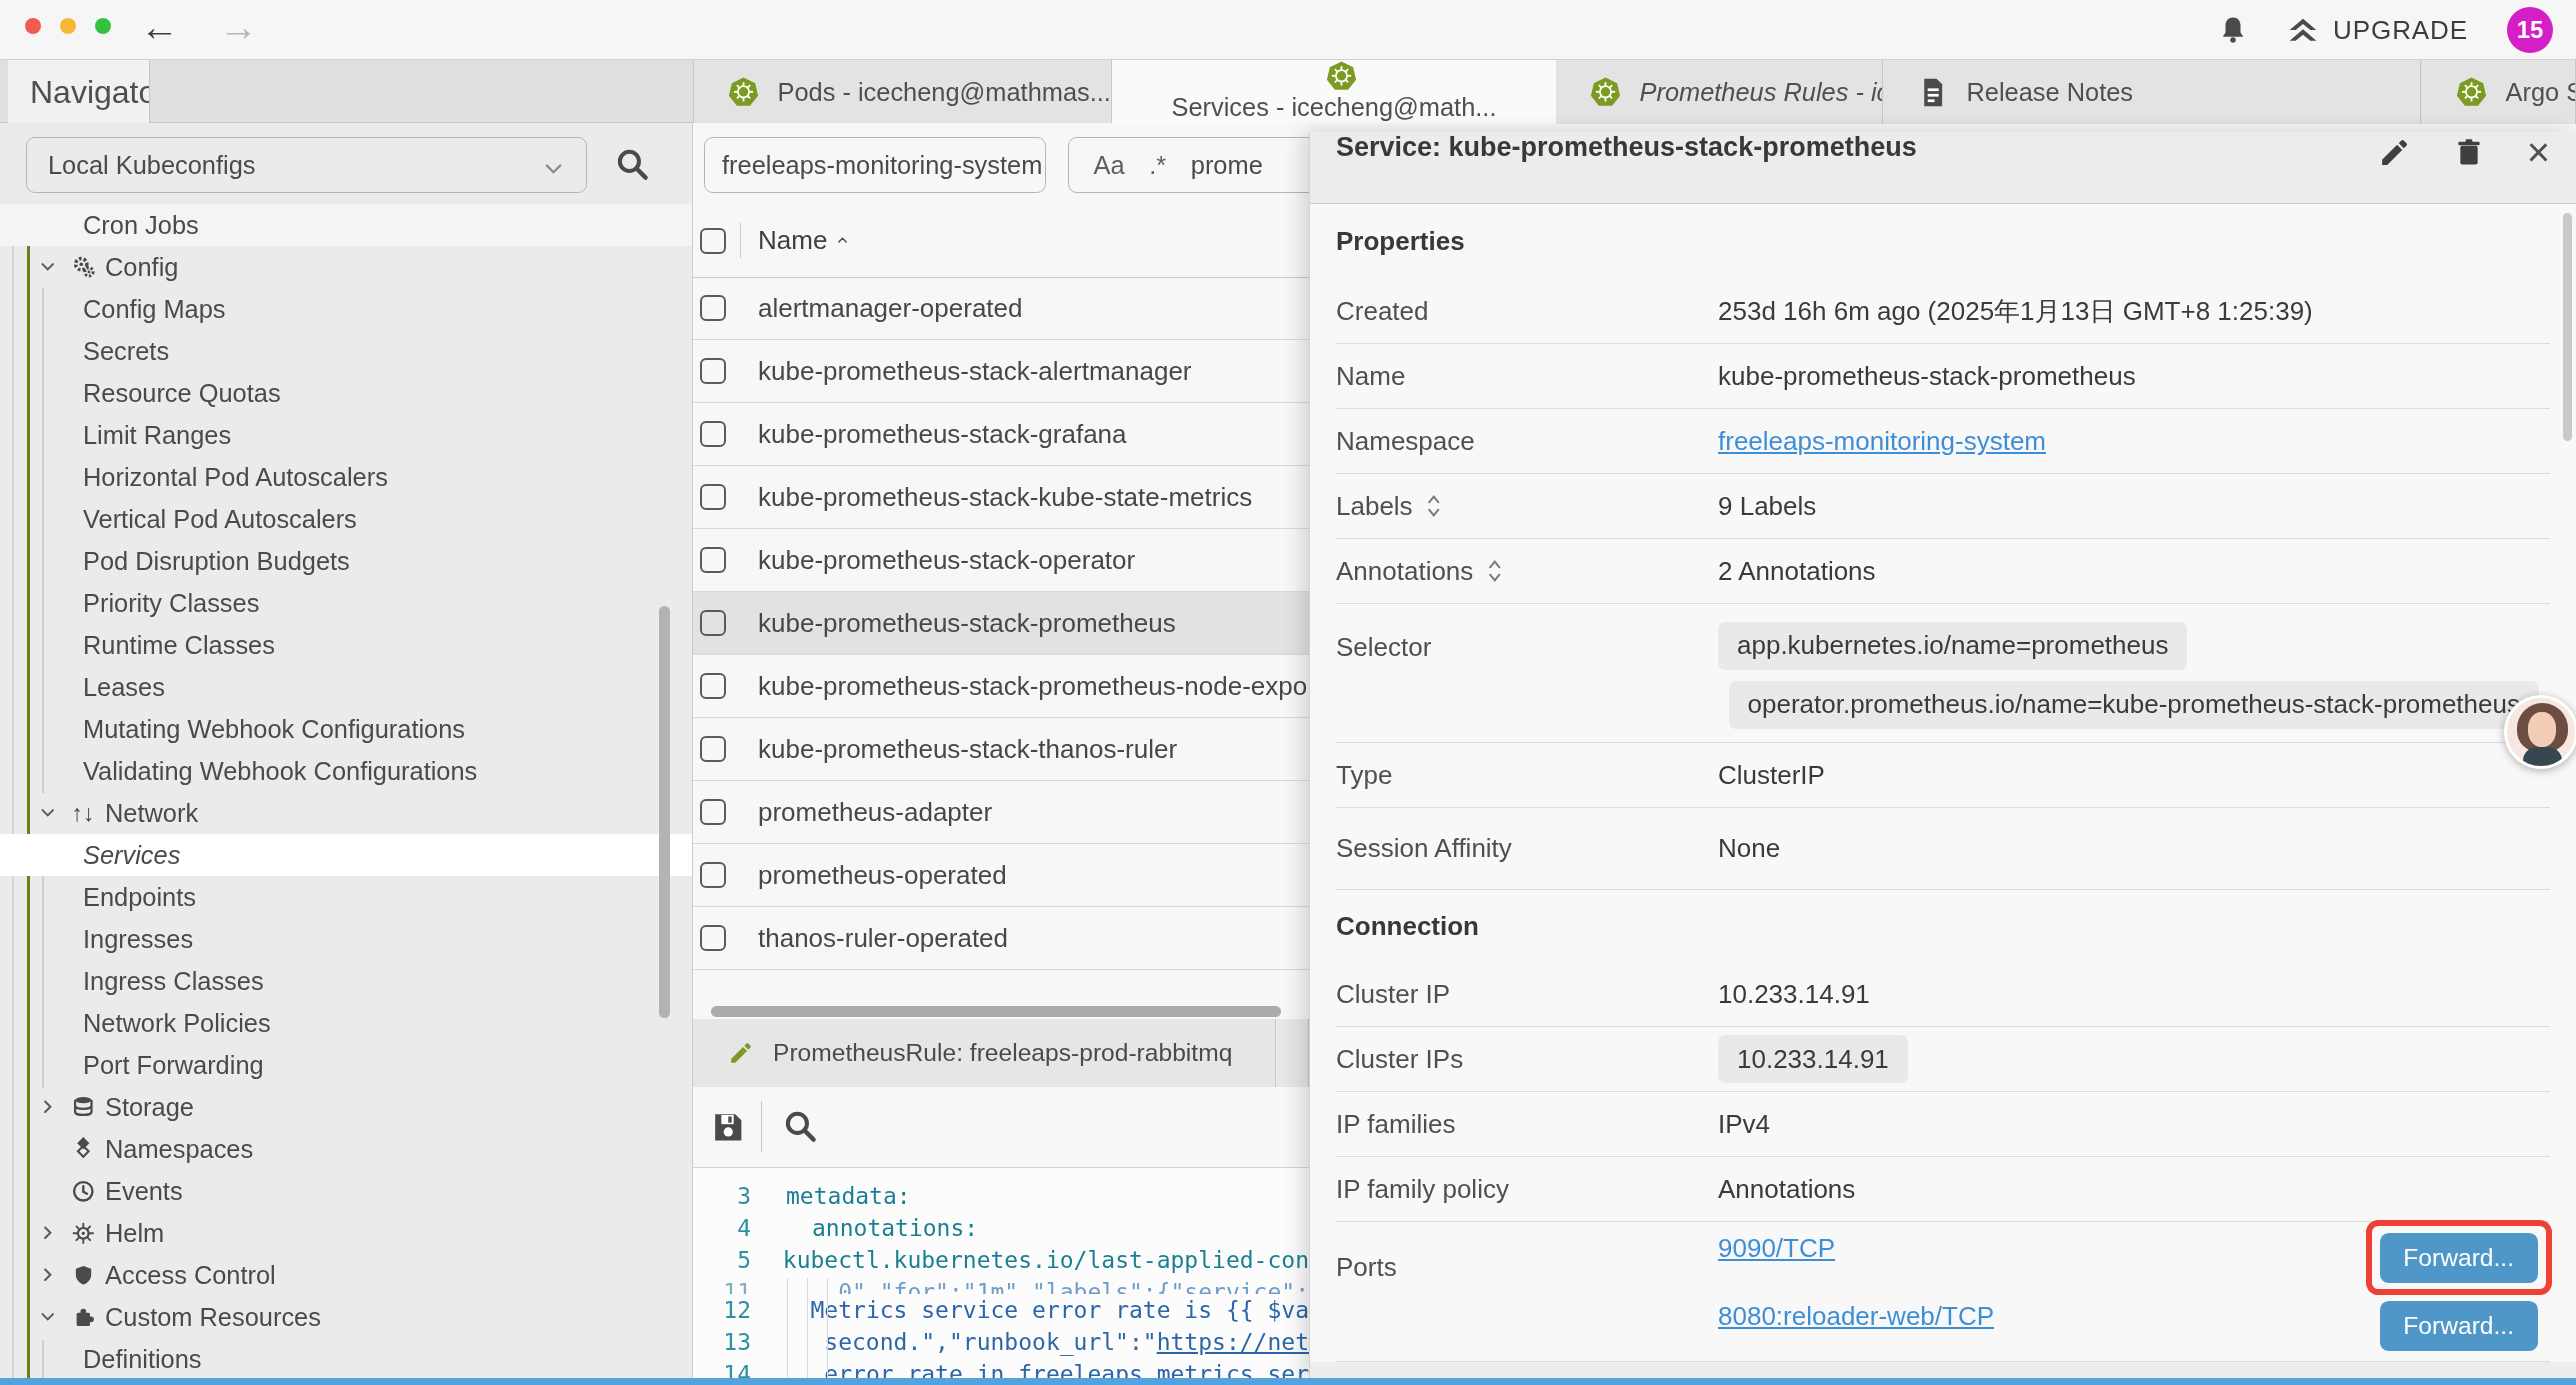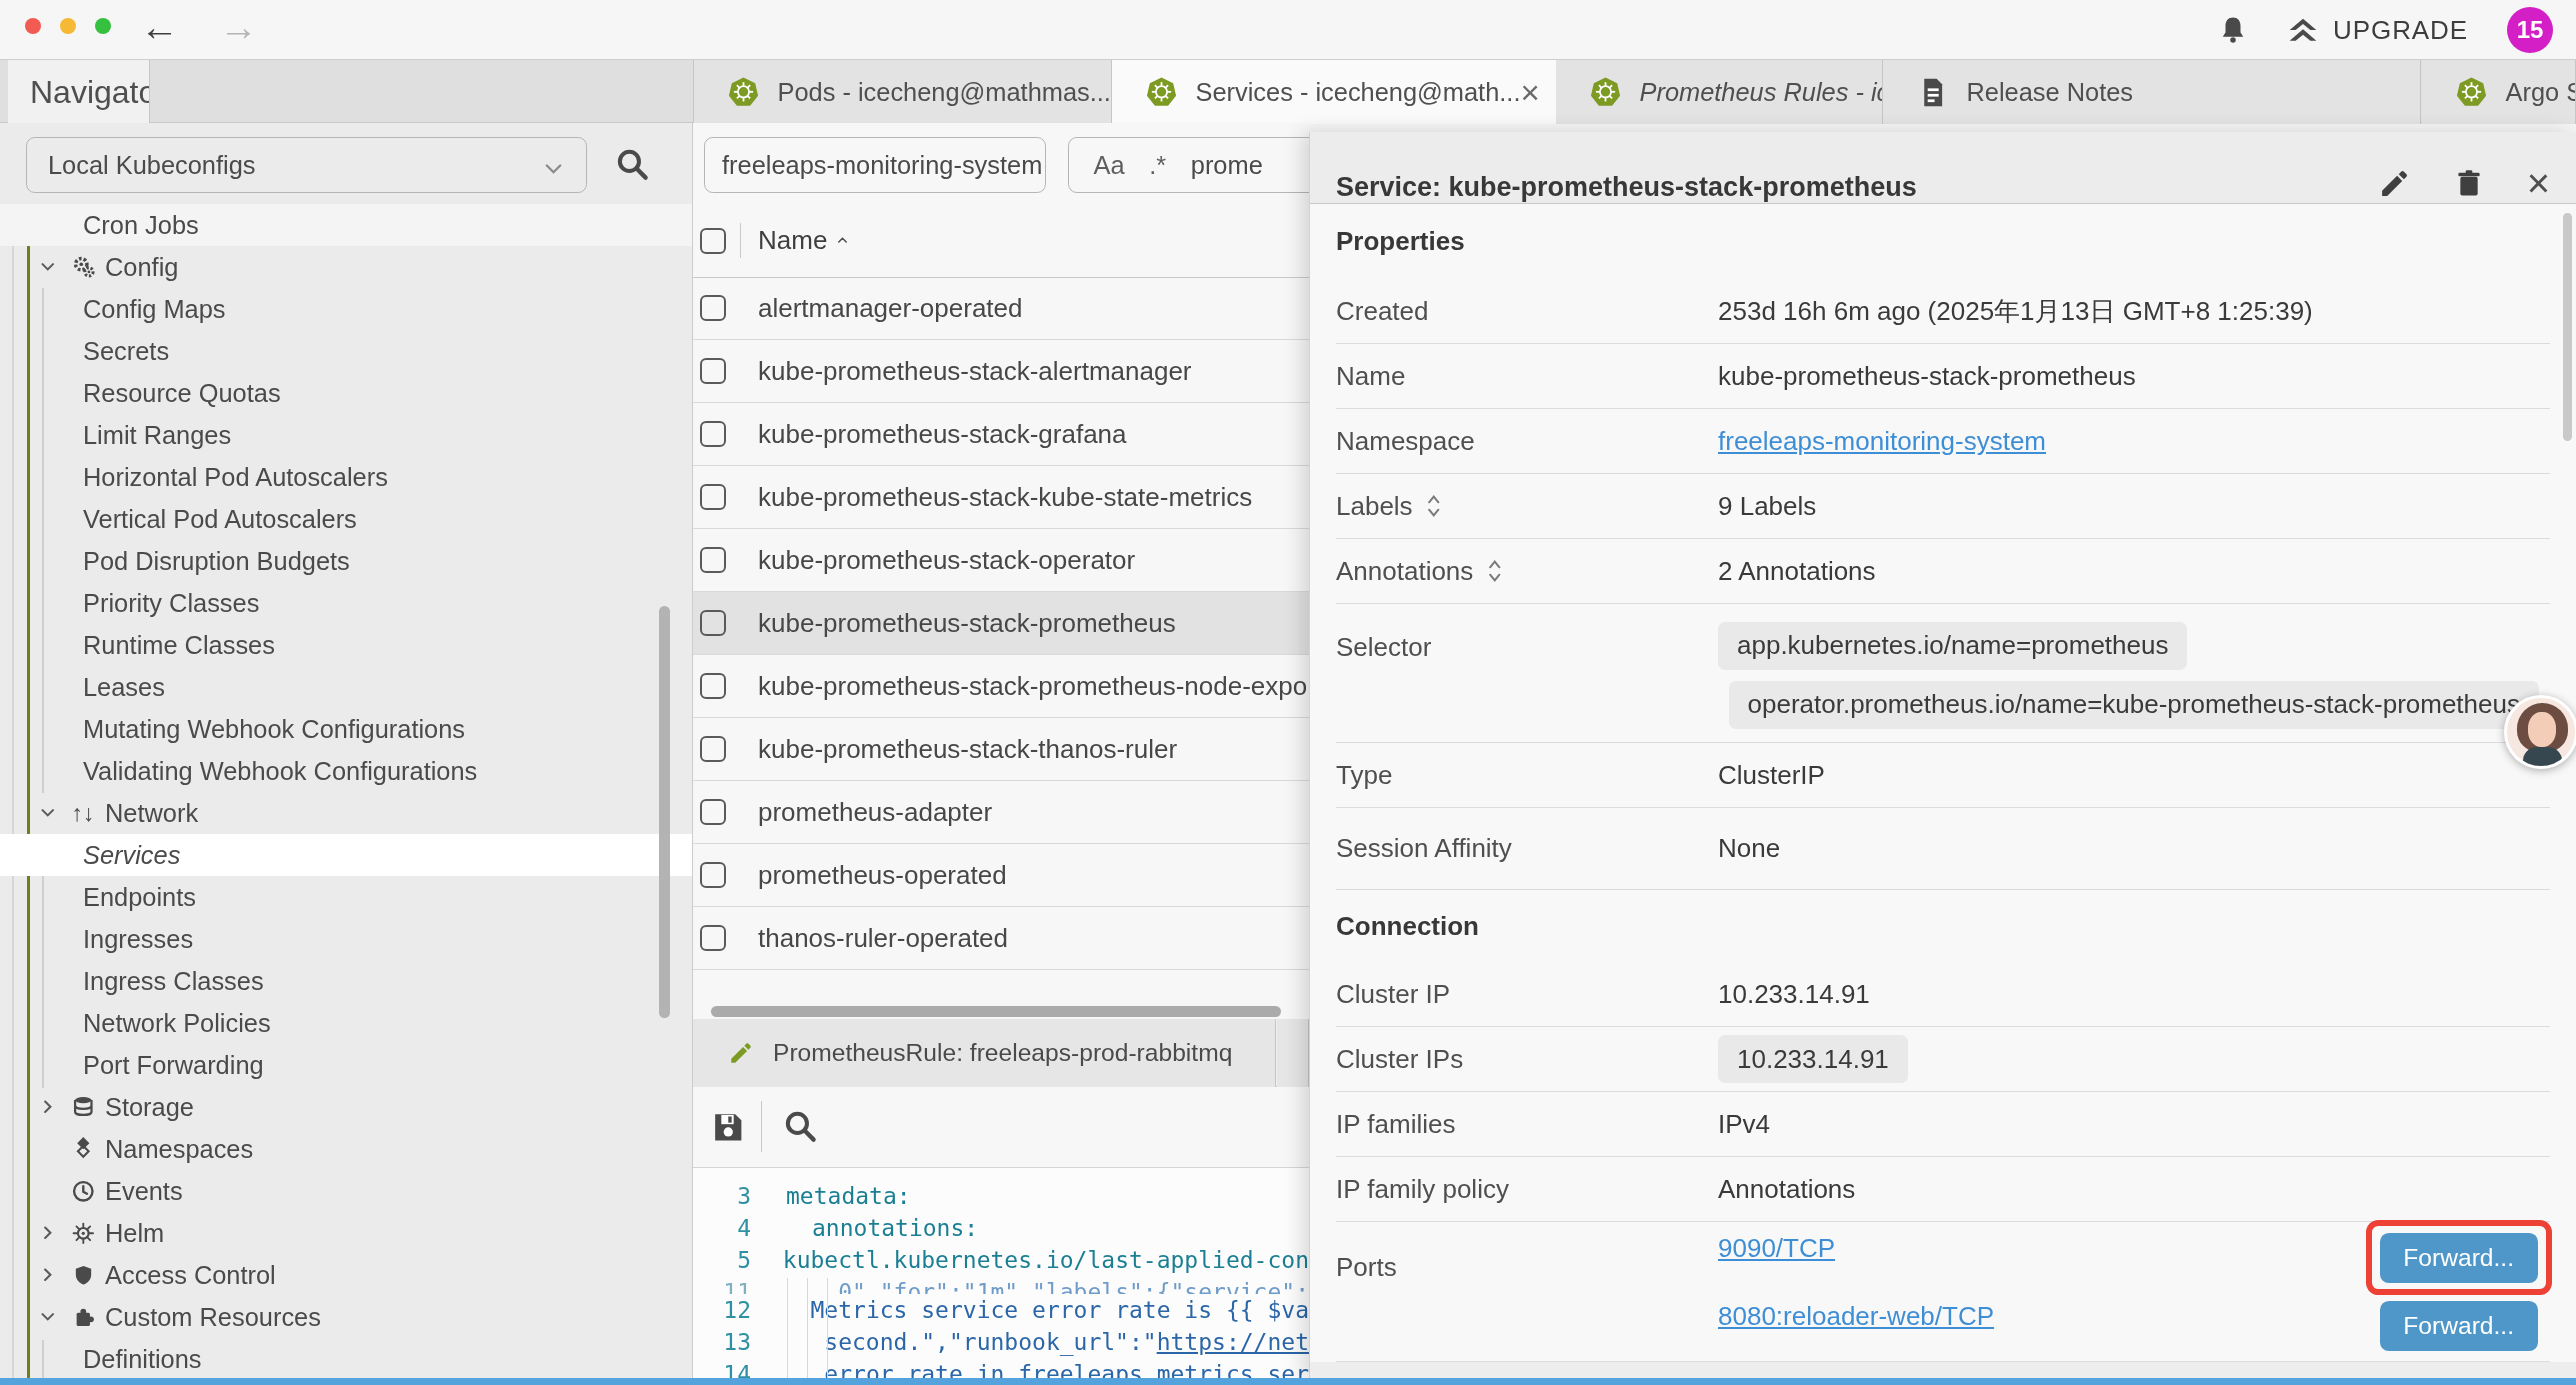--- a/index.html
+++ b/index.html
@@ -17,21 +17,21 @@
   .topright { position:absolute; right:23px; top:0; height:60px; display:flex; align-items:center; gap:39px; }
   .upgrade { display:flex; align-items:center; gap:14px; font-size:26px; color:#3d3d3d; letter-spacing:0.9px; }
   .notif-badge { width:46px; height:46px; border-radius:50%; background:#d41fc6; color:#fff; font-size:24px; font-weight:bold; display:flex; align-items:center; justify-content:center; }
 
   
   .tabstrip { position:absolute; left:0; top:60px; width:2576px; height:63px; background:#dfdfdf; border-bottom:0.9px solid #c8c8c8; }
   .tab { position:absolute; top:0; height:64px; display:flex; align-items:center; font-size:25.4px; color:#4f4f4f; background:#e3e3e3; border-right:0.9px solid #c6c6c6; overflow:hidden; white-space:nowrap; }
   .tab .k8s { margin:0 17.5px 0 33px; flex:none; }
   .tab-navigator { left:8px; width:142px; background:#f1f1f1; padding-left:22px; font-size:32px; }
   .tab-pods { left:693px; width:419px; border-left:0.9px solid #c6c6c6; }
-  .tab-services { left:1112px; width:445px; background:#fafafa; }
+  .tab-services { left:1112px; width:445px; background:#fafafa;flex-direction:column; }
   .tab-promrules { left:1556px; width:327px; font-style:italic; }
   .tab-relnotes { left:1883px; width:538px; }
   .tab-argo { left:2422px; width:154px; }
   .tab-close { margin-left:auto; margin-right:23px; font-size:33px; color:#6a6a6a; line-height:1; }
   .docicon { margin:0 17.5px 0 33px; flex:none; }
 
   
   .sidebar { position:absolute; left:0; top:123px; width:693px; height:1263px; background:#ebebeb; border-right:0.9px solid #ccc; overflow:hidden; }
   .kubeselect { position:absolute; left:26px; top:14px; width:561px; height:56px; border:1.8px solid #b5b5b5; border-radius:8.8px; display:flex; align-items:center; padding:0 21px; font-size:25.4px; color:#4a4a4a; background:transparent; }
   .kubeselect .chev { margin-left:auto; }
@@ -83,21 +83,21 @@
   .eline .ind { display:inline-block; }
   .eclip { height:17.5px; overflow:hidden; }
   .eclip .eline { color:#6f9cc9; }
   .eclip .lnum { color:#7fb0bd; }
   .eclip .etext { color:#6f9cc9; }
   .elink { color:#2b66a8; text-decoration:underline; }
   .eguide { position:absolute; width:0.9px; background:#d8d8d8; top:110px; bottom:0; }
 
   
   .panel { position:absolute; left:1309px; top:132px; width:1267px; height:1247px; background:#f8f8f8; box-shadow:-7px 0 19px rgba(0,0,0,.14); border-left:0.9px solid #d2d2d2; }
-  .phead { position:absolute; left:0; top:0; right:0; height:72px; background:#ececec; border-bottom:0.9px solid #c9c9c9; display:flex; align-items:flex-end; padding:0 26px; }
+  .phead { position:absolute; left:0; top:0; right:0; height:72px; background:#ececec; border-bottom:0.9px solid #c9c9c9; display:flex; align-items:flex-start; padding:0 26px; }
   .ptitle { font-size:27px; font-weight:bold; color:#383838; }
   .phead .hicons { margin-left:auto; display:flex; align-items:center; gap:42px; }
   .phead .closex { font-size:40px; color:#4f4f4f; line-height:1; }
   .pbody { position:absolute; left:0; top:72px; right:0; bottom:0; padding:0 26px; overflow:hidden; }
   .sect { height:75px; display:flex; align-items:center; font-size:26px; font-weight:bold; color:#383838; }
   .prow { border-bottom:0.9px solid #dcdcdc; display:flex; align-items:center; font-size:26px; }
   .prow.h74 { height:65px; } .prow.h94 { height:82px; }
   .plabel { width:382px; color:#4f4f4f; flex:none; display:flex; align-items:center; gap:12.3px; }
   .pvalue { color:#3a3a3a; }
   .plink { color:#3e8ed6; text-decoration:underline; }

